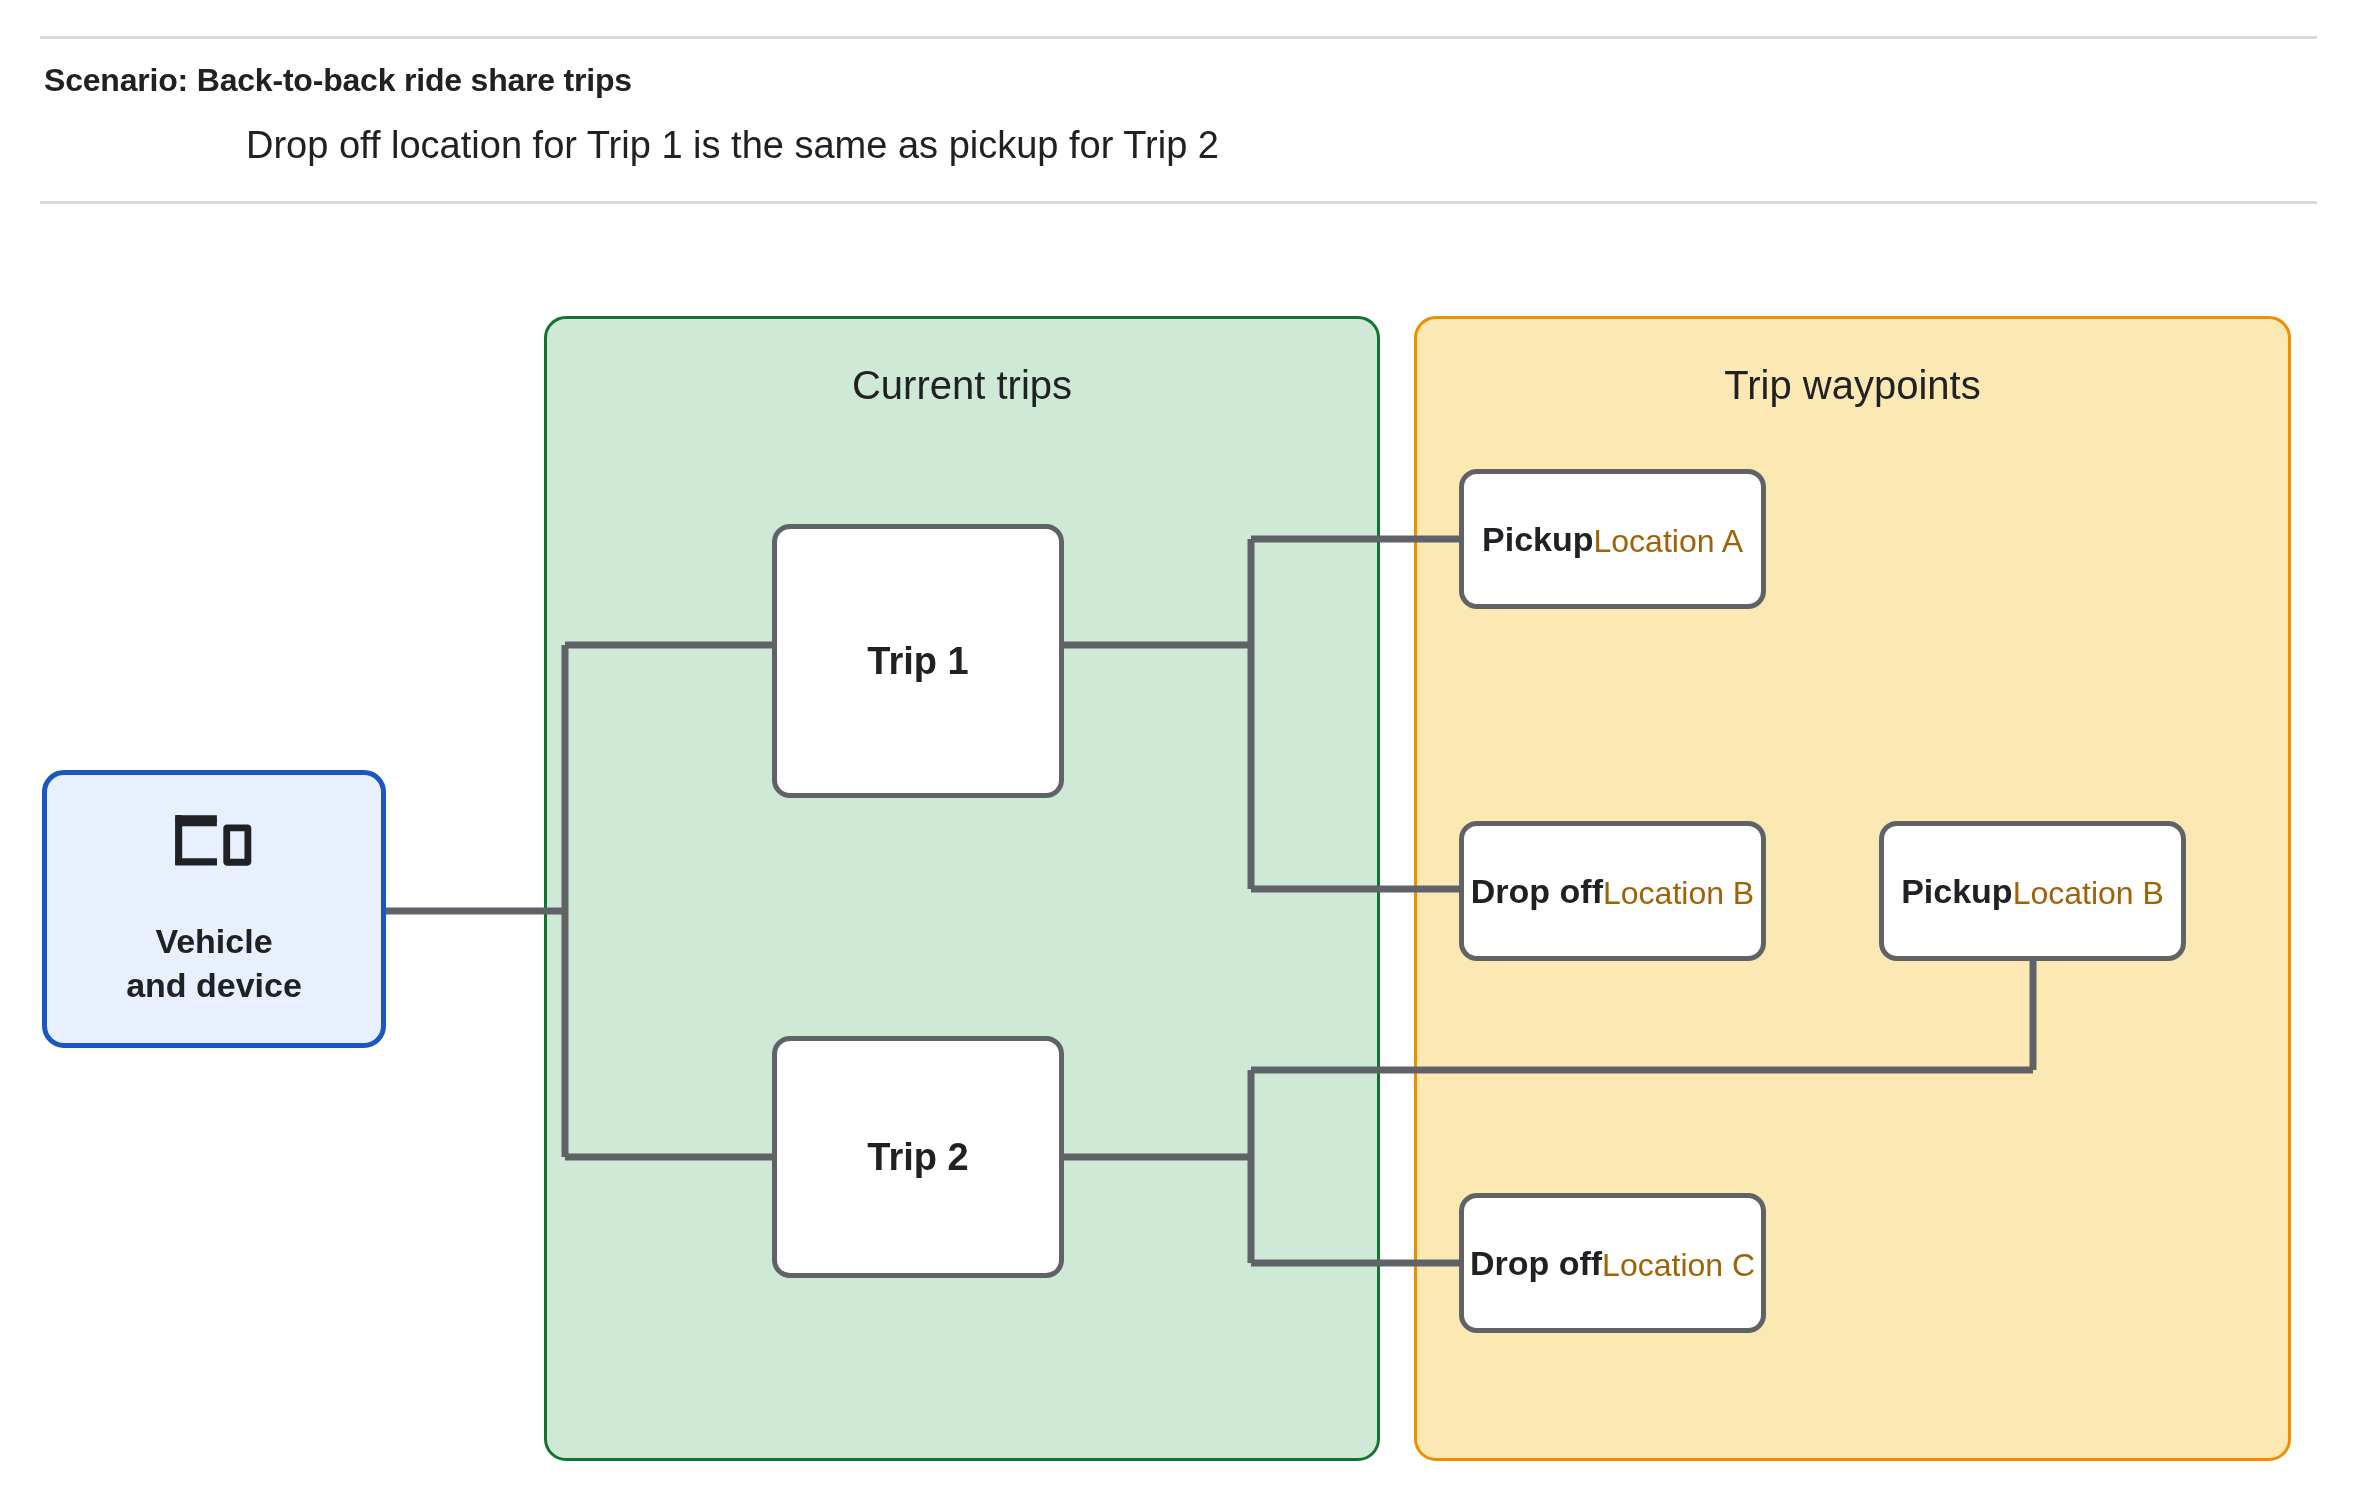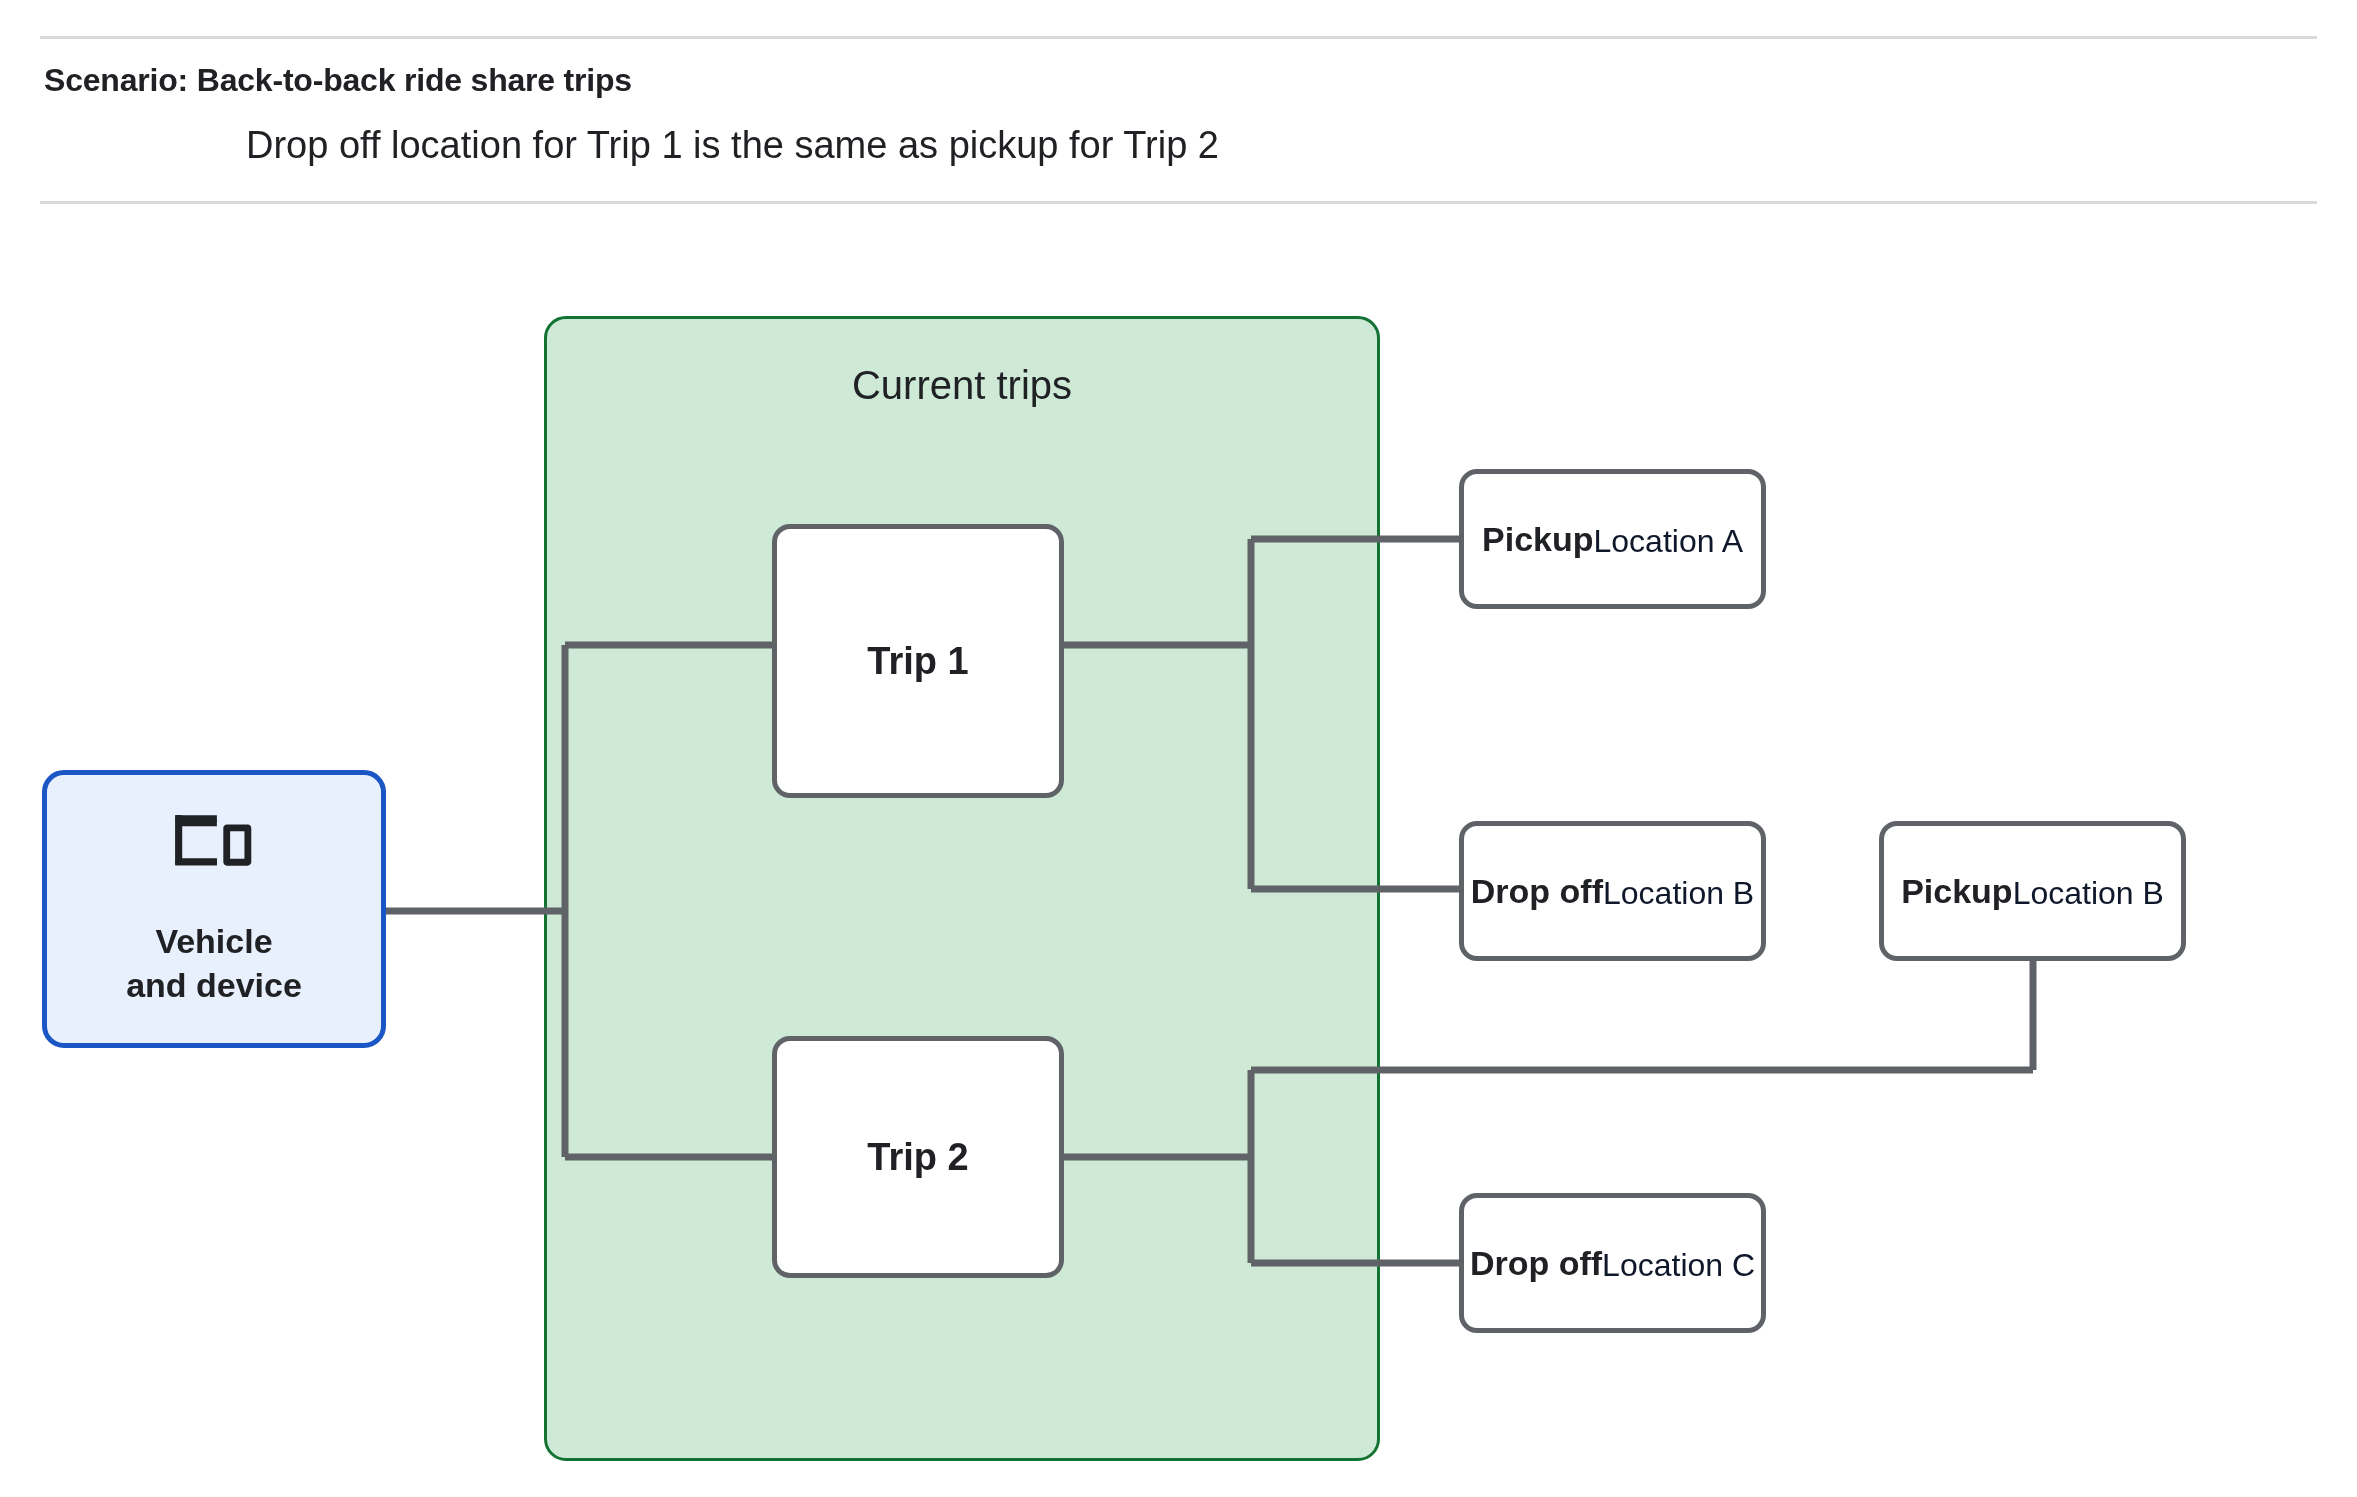--- a/index.html
+++ b/index.html
@@ -109,21 +109,21 @@
   }
   .node .title {
     font-size: 34px;
     font-weight: 700;
     color: #202124;
     line-height: 1.18;
   }
   .node .sub {
     font-size: 32px;
     font-weight: 400;
-    color: #0f172a;
+    color: #a16207;
     line-height: 1.25;
     margin-top: 4px;
   }
 
   #node-trip1 { left: 772px; top: 524px;  width: 292px; height: 274px; }
   #node-trip2 { left: 772px; top: 1036px; width: 292px; height: 242px; }
   #node-trip1 .title, #node-trip2 .title { font-size: 38px; font-weight: 700; }
 
   #node-pickup-a   { left: 1459px; top: 469px;  width: 307px; height: 140px; }
   #node-dropoff-b  { left: 1459px; top: 821px;  width: 307px; height: 140px; }
@@ -168,20 +168,23 @@
 
   <div class="rule top"></div>
   <div class="scenario-title">Scenario: Back-to-back ride share trips</div>
   <div class="scenario-sub">Drop off  location for Trip 1 is the same as pickup for Trip 2</div>
   <div class="rule bot"></div>
 
   <div class="group" id="group-current">
     <div class="group-title">Current trips</div>
   </div>
 
+  <div class="group" id="group-waypoints">
+    <div class="group-title">Trip waypoints</div>
+  </div>
 
   <svg id="edges" viewBox="0 0 2357 1497">
     <g fill="none" stroke="#5f6368" stroke-width="7" stroke-linecap="butt" stroke-linejoin="round">
 
       <path d="M 386 911 L 565 911"></path>
 
       <path d="M 565 645 L 565 1157"></path>
 
       <path d="M 565 645 L 772 645"></path>
 

